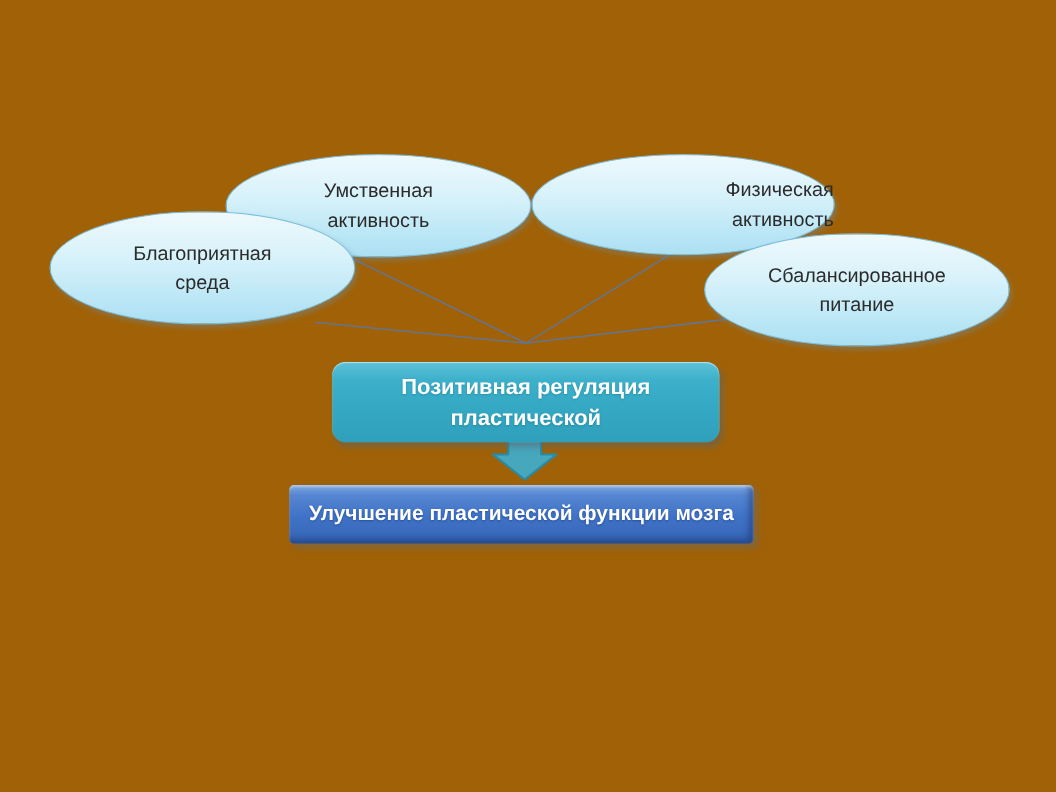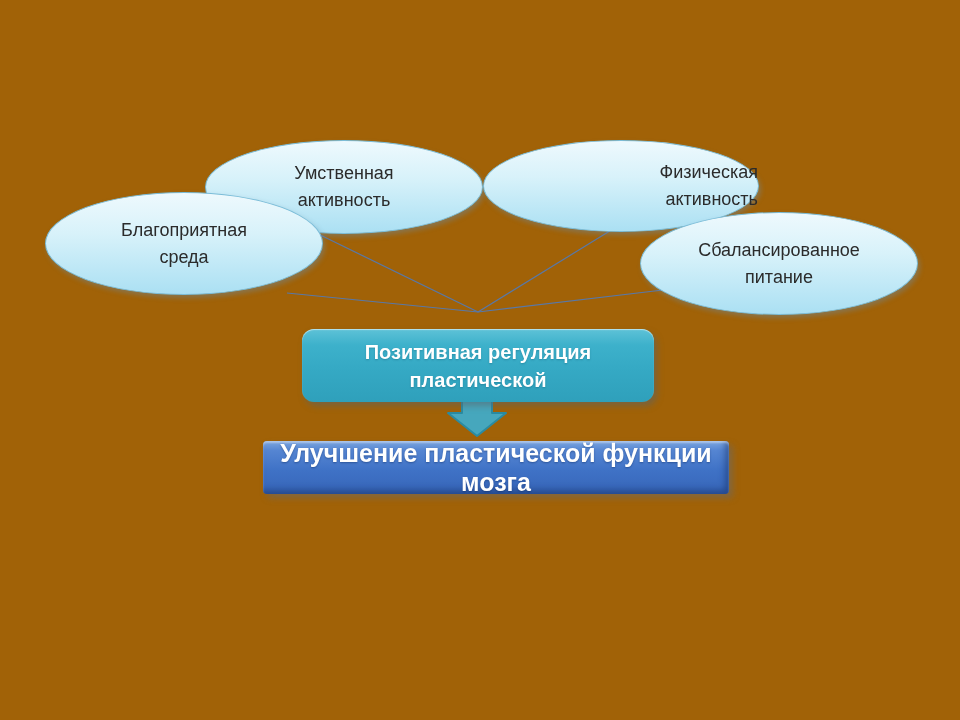--- a/index.html
+++ b/index.html
@@ -56,33 +56,33 @@
     text-align: center;
     color: #ffffff;
     font-weight: bold;
     font-size: 20px;
     line-height: 28px;
     text-shadow: 0 1px 2px rgba(0,70,90,0.30);
     margin-top: 16px;
   }
   .result-node {
     position: absolute;
-    left: 263px; top: 441px; width: 466px; height: 53px;
+    left: 263px; top: 441px; width: 422px; height: 53px;
     border-radius: 4px;
     background: linear-gradient(180deg, #7da7e0 0%, #5585d2 18%, #3f72c6 55%, #3766b8 100%);
     box-shadow: 4px 4px 6px rgba(105,105,105,0.55),
                 inset 0 2px 2px rgba(255,255,255,0.40),
                 inset -4px -4px 6px rgba(20,45,100,0.50);
     display: flex;
     align-items: center;
     justify-content: center;
     text-align: center;
     color: #ffffff;
     font-weight: bold;
-    font-size: 25px;
+    font-size: 19px;
     text-shadow: 0 1px 2px rgba(0,30,80,0.40);
   }
   .txt-line { display: block; }
 </style>
 </head>
 <body>
 
 <div class="slide">
 
   <svg class="layer-svg" viewBox="0 0 960 720">

